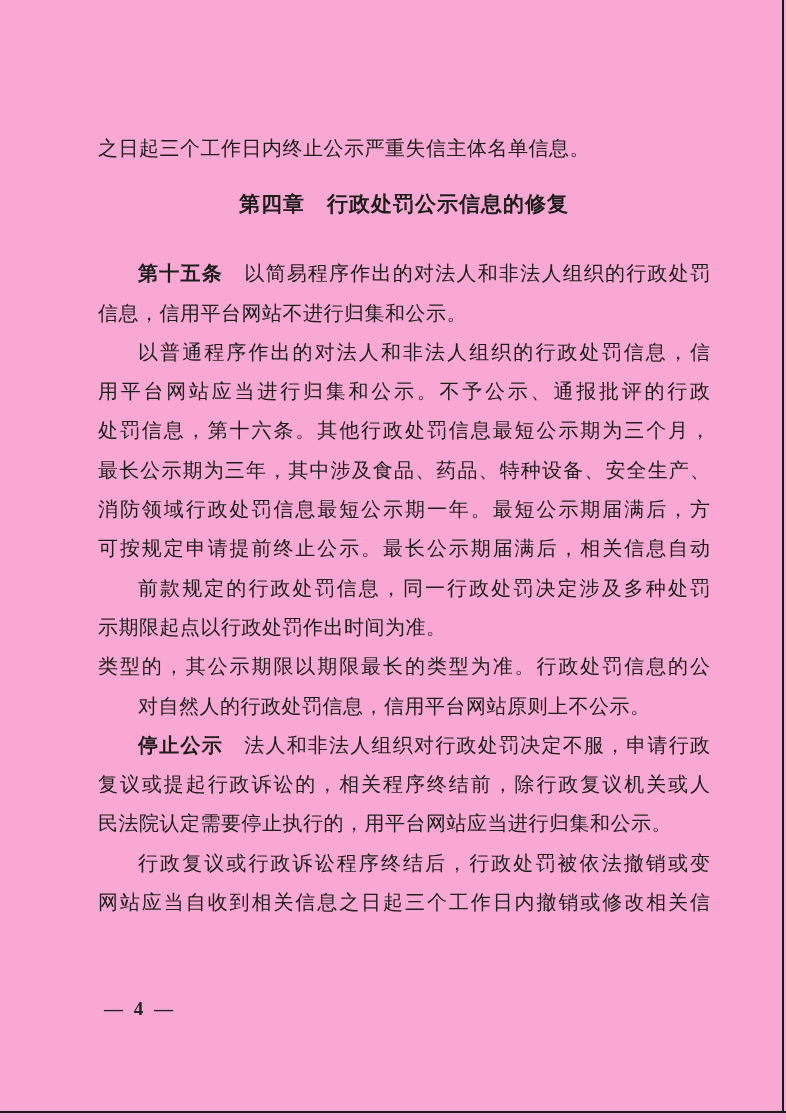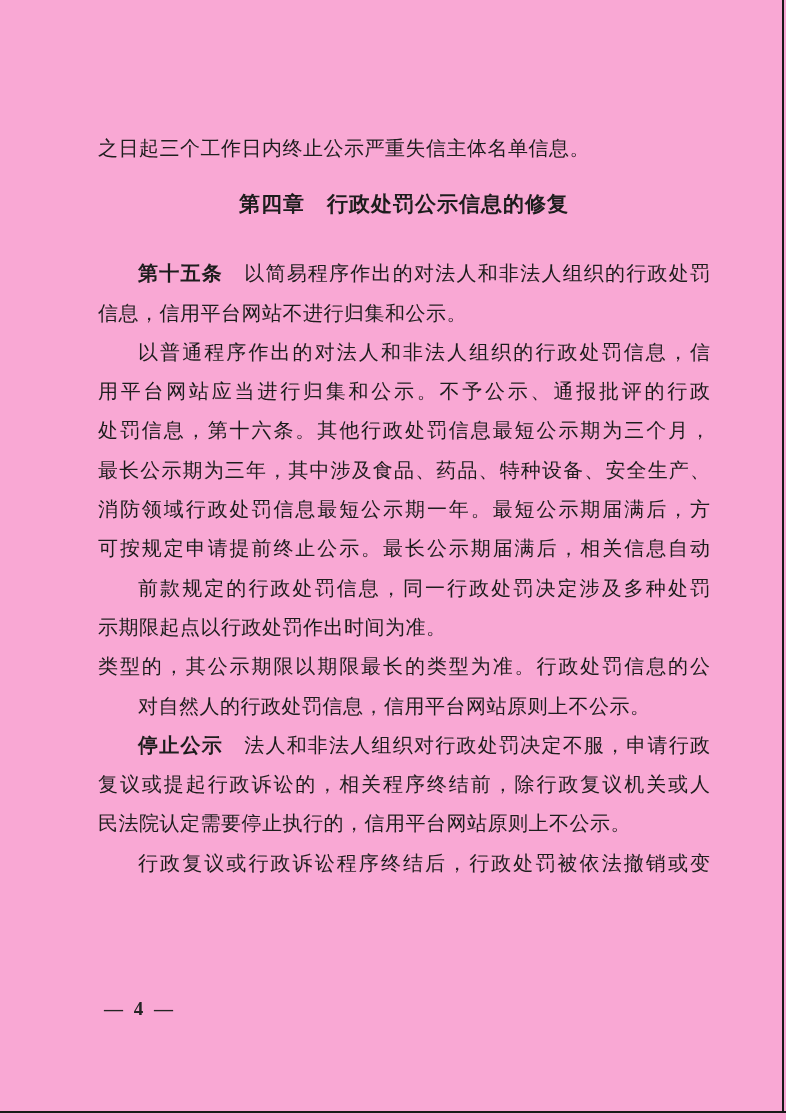--- a/index.html
+++ b/index.html
@@ -79,22 +79,23 @@
         <div class="line fill">处罚信息，第十六条。其他行政处罚信息最短公示期为三个月，</div>
         <div class="line fill">最长公示期为三年，其中涉及食品、药品、特种设备、安全生产、</div>
         <div class="line fill">消防领域行政处罚信息最短公示期一年。最短公示期届满后，方</div>
         <div class="line fill">可按规定申请提前终止公示。最长公示期届满后，相关信息自动</div>
         <div class="line fill indent">前款规定的行政处罚信息，同一行政处罚决定涉及多种处罚</div>
         <div class="line">示期限起点以行政处罚作出时间为准。</div>
         <div class="line fill">类型的，其公示期限以期限最长的类型为准。行政处罚信息的公</div>
         <div class="line indent">对自然人的行政处罚信息，信用平台网站原则上不公示。</div>
         <div class="line fill indent"><b>停止公示</b>　法人和非法人组织对行政处罚决定不服，申请行政</div>
         <div class="line fill">复议或提起行政诉讼的，相关程序终结前，除行政复议机关或人</div>
-        <div class="line">民法院认定需要停止执行的，信用平台网站原则上不公示。</div>
+        <div class="line">民法院认定需要停止执行的，用平台网站应当进行归集和公示。</div>
         <div class="line fill indent">行政复议或行政诉讼程序终结后，行政处罚被依法撤销或变</div>
+        <div class="line fill">网站应当自收到相关信息之日起三个工作日内撤销或修改相关信</div>
       </div>
   </div>
 
   <div class="footer">— 4 —</div>
 
   <div class="edge-right"></div>
   <div class="edge-bottom"></div>
 </div>
 
 </body></html>

